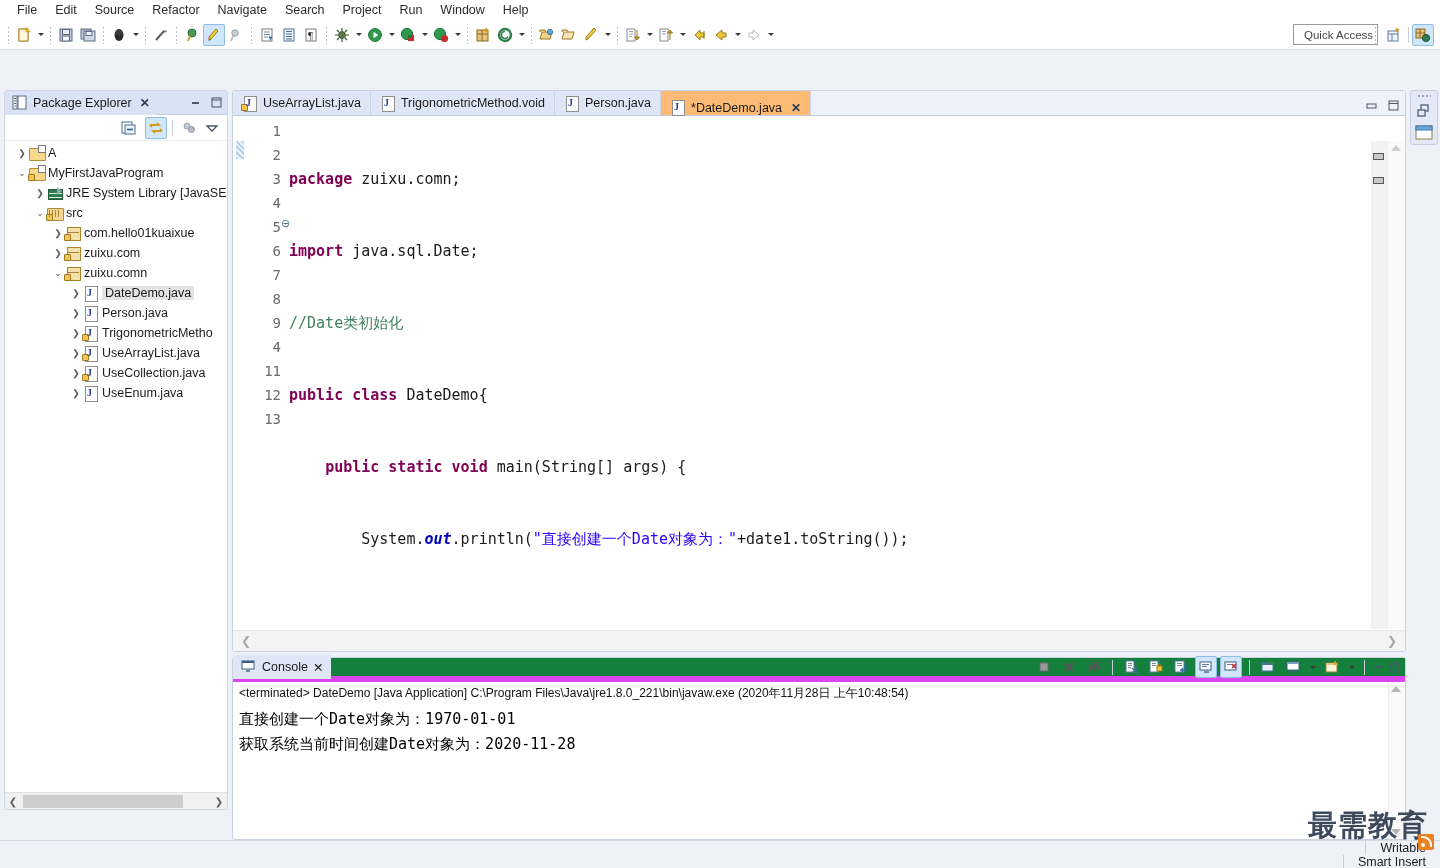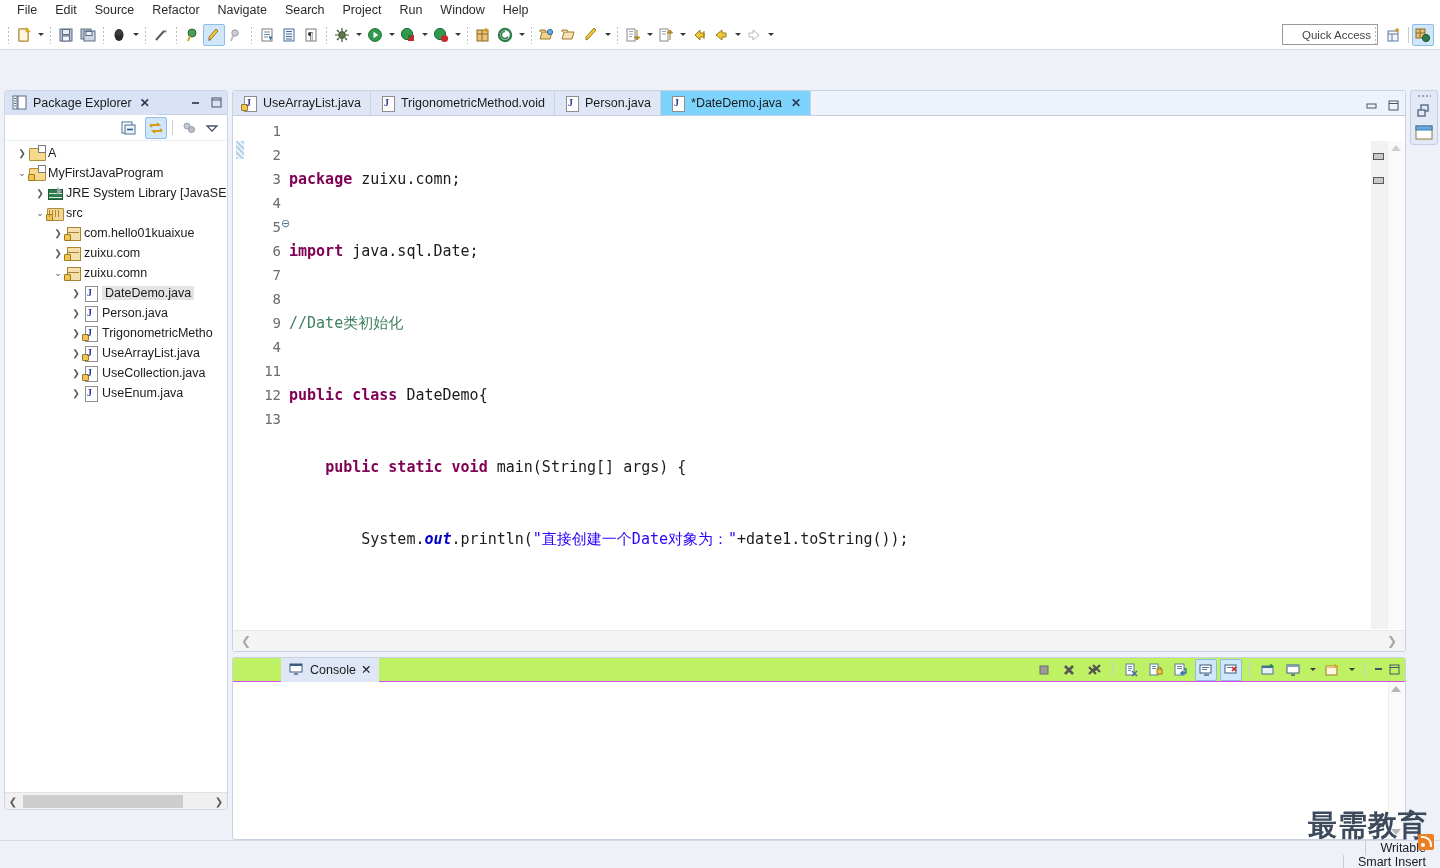--- a/index.html
+++ b/index.html
@@ -43,23 +43,23 @@
   .tb-grip { width:3px; height:18px; margin:0 3px;
              background-image:radial-gradient(circle, #b9bdc7 1px, transparent 1px);
              background-size:3px 4px; }
   .tb-btn { width:22px; height:22px; display:flex; align-items:center; justify-content:center;
             border:1px solid transparent; border-radius:2px; }
   .tb-btn.on { background:#cfe6fb; border-color:#8fbde6; }
   .tb-arrow { width:11px; height:22px; display:flex; align-items:center; justify-content:center; }
   .tb-arrow i { width:0;height:0;border-left:3.2px solid transparent;border-right:3.2px solid transparent;
                 border-top:3.6px solid #3a3a3a; display:block; }
   .qa {
-    position:absolute; right:62px; top:4px; width:96px; height:21px;
+    position:absolute; right:62px; top:4px; width:85px; height:21px;
     border:1px solid #9a9a9a; background:#fff; font-size:11.5px; color:#444;
-    display:flex; align-items:center; padding-left:19px;
+    display:flex; align-items:center; padding-left:10px;
   }
   .persp { position:absolute; right:6px; top:4px; display:flex; align-items:center; gap:3px; }
 
   
   .main { position:absolute; top:75px; left:0; right:0; bottom:28px;margin-top:12px; }
 
   
   .pkg {
     position:absolute; left:4px; top:3px; width:224px; bottom:30px;
     background:#fff; border:1px solid #cfd6e4; border-radius:3px;
@@ -112,21 +112,21 @@
 
   
   .editor {
     position:absolute; left:232px; right:34px; top:3px; height:562px;
     background:#fff; border:1px solid #c9d2e2; border-radius:3px;
   }
   .etabs { height:25px; background:#eef2fa; display:flex; align-items:flex-end; position:relative;
            border-bottom:1px solid #c3cde0; }
   .etab { height:24px; display:flex; align-items:center; gap:5px; padding:0 9px;
           font-size:12.5px; color:#1a1a1a; background:#dfe7f6; border-right:1px solid #c9d3e6; }
-  .etab.active { background:#7dd3fc; }
+  .etab.active { background:#fdba74;align-items:flex-end; }
   .etab .x { font-size:12px; color:#2b3c59; font-weight:bold; margin-left:4px; }
   .etab-ctrl { position:absolute; right:5px; bottom:3px; display:flex; gap:9px; align-items:center; }
 
   .codearea { position:absolute; top:25px; left:0; right:0; bottom:0; background:#fff; overflow:hidden; }
   .gutter-marker { position:absolute; left:0; top:0; width:14px; bottom:22px; background:#fff; }
   .gut-change { position:absolute; left:3px; top:25px; width:8px; height:18px;
                 background:repeating-linear-gradient(45deg,#b9d4ea 0 2px,#e8f2fa 2px 4px); }
   .linenums { position:absolute; left:14px; top:3px; width:34px; text-align:right;
               font-family:"DejaVu Sans Mono", monospace; font-size:14px; color:#6b6b6b; line-height:24px; }
   .codebody { position:absolute; left:56px; top:3px; right:20px;
@@ -146,22 +146,22 @@
            border-left:5px solid transparent;border-right:5px solid transparent;border-bottom:6px solid #cfcfcf;}
   .ed-hscroll { position:absolute; left:0; right:0; bottom:0; height:21px; background:#f4f4f4;
                 display:flex; align-items:center; justify-content:space-between; padding:0 8px;
                 color:#a8a8a8; font-size:12px; border-top:1px solid #e9e9e9; }
 
   
   .console {
     position:absolute; left:232px; right:34px; top:570px; bottom:0;
     background:#fff; border:1px solid #c9d2e2; border-radius:3px;
   }
-  .con-tabrow { height:24px; background:#bef264; display:flex; align-items:center; position:relative;
-                border-bottom:1px solid #d946ef;padding-left:48px; }
+  .con-tabrow { height:24px; background:#15803d; display:flex; align-items:center; position:relative;
+                border-bottom:6px solid #d946ef; }
   .con-tab { height:24px; display:flex; align-items:center; gap:5px; padding:0 8px;
              background:#dfe7f6; font-size:12.5px; }
   .con-tools { position:absolute; right:4px; display:flex; align-items:center; gap:3px; }
   .con-sep { width:1px; height:15px; background:#c7cddb; margin:0 4px; }
   .con-body { position:absolute; top:24px; left:0; right:17px; bottom:0; padding:3px 6px; overflow:hidden; }
   .con-head { font-size:12px; color:#111; margin-bottom:5px; }
   .con-line { font-family:"DejaVu Sans Mono", monospace; font-size:15px; color:#000; line-height:25px; }
   .con-vscroll { position:absolute; right:0; top:24px; bottom:0; width:17px; background:#fafafa;
                  border-left:1px solid #eee; }
   .cv-arrow { position:absolute; right:4px; width:0;height:0;border-left:5px solid transparent;
@@ -783,20 +783,25 @@
           </span>
           <span>
             <svg width="13" height="13" viewBox="0 0 13 13">
                 <rect x="2" y="2" width="9" height="9" fill="none" stroke="#4a5568"></rect>
                 <path d="M2 4.5h9" stroke="#4a5568"></path>
               </svg>
           </span>
         </div>
       </div>
 
+      <div class="con-body">
+        <div class="con-head">&lt;terminated&gt; DateDemo [Java Application] C:\Program Files\Java\jre1.8.0_221\bin\javaw.exe (2020年11月28日 上午10:48:54)</div>
+        <div class="con-line">直接创建一个Date对象为：1970-01-01</div>
+        <div class="con-line">获取系统当前时间创建Date对象为：2020-11-28</div>
+      </div>
       <div class="con-vscroll">
         <div class="cv-arrow cv-up"></div>
         <div class="cv-arrow cv-dn"></div>
       </div>
     </div>
 
     <div class="rail">
       <div class="rail-box">
         <div class="rail-dots"></div>
         <div>

